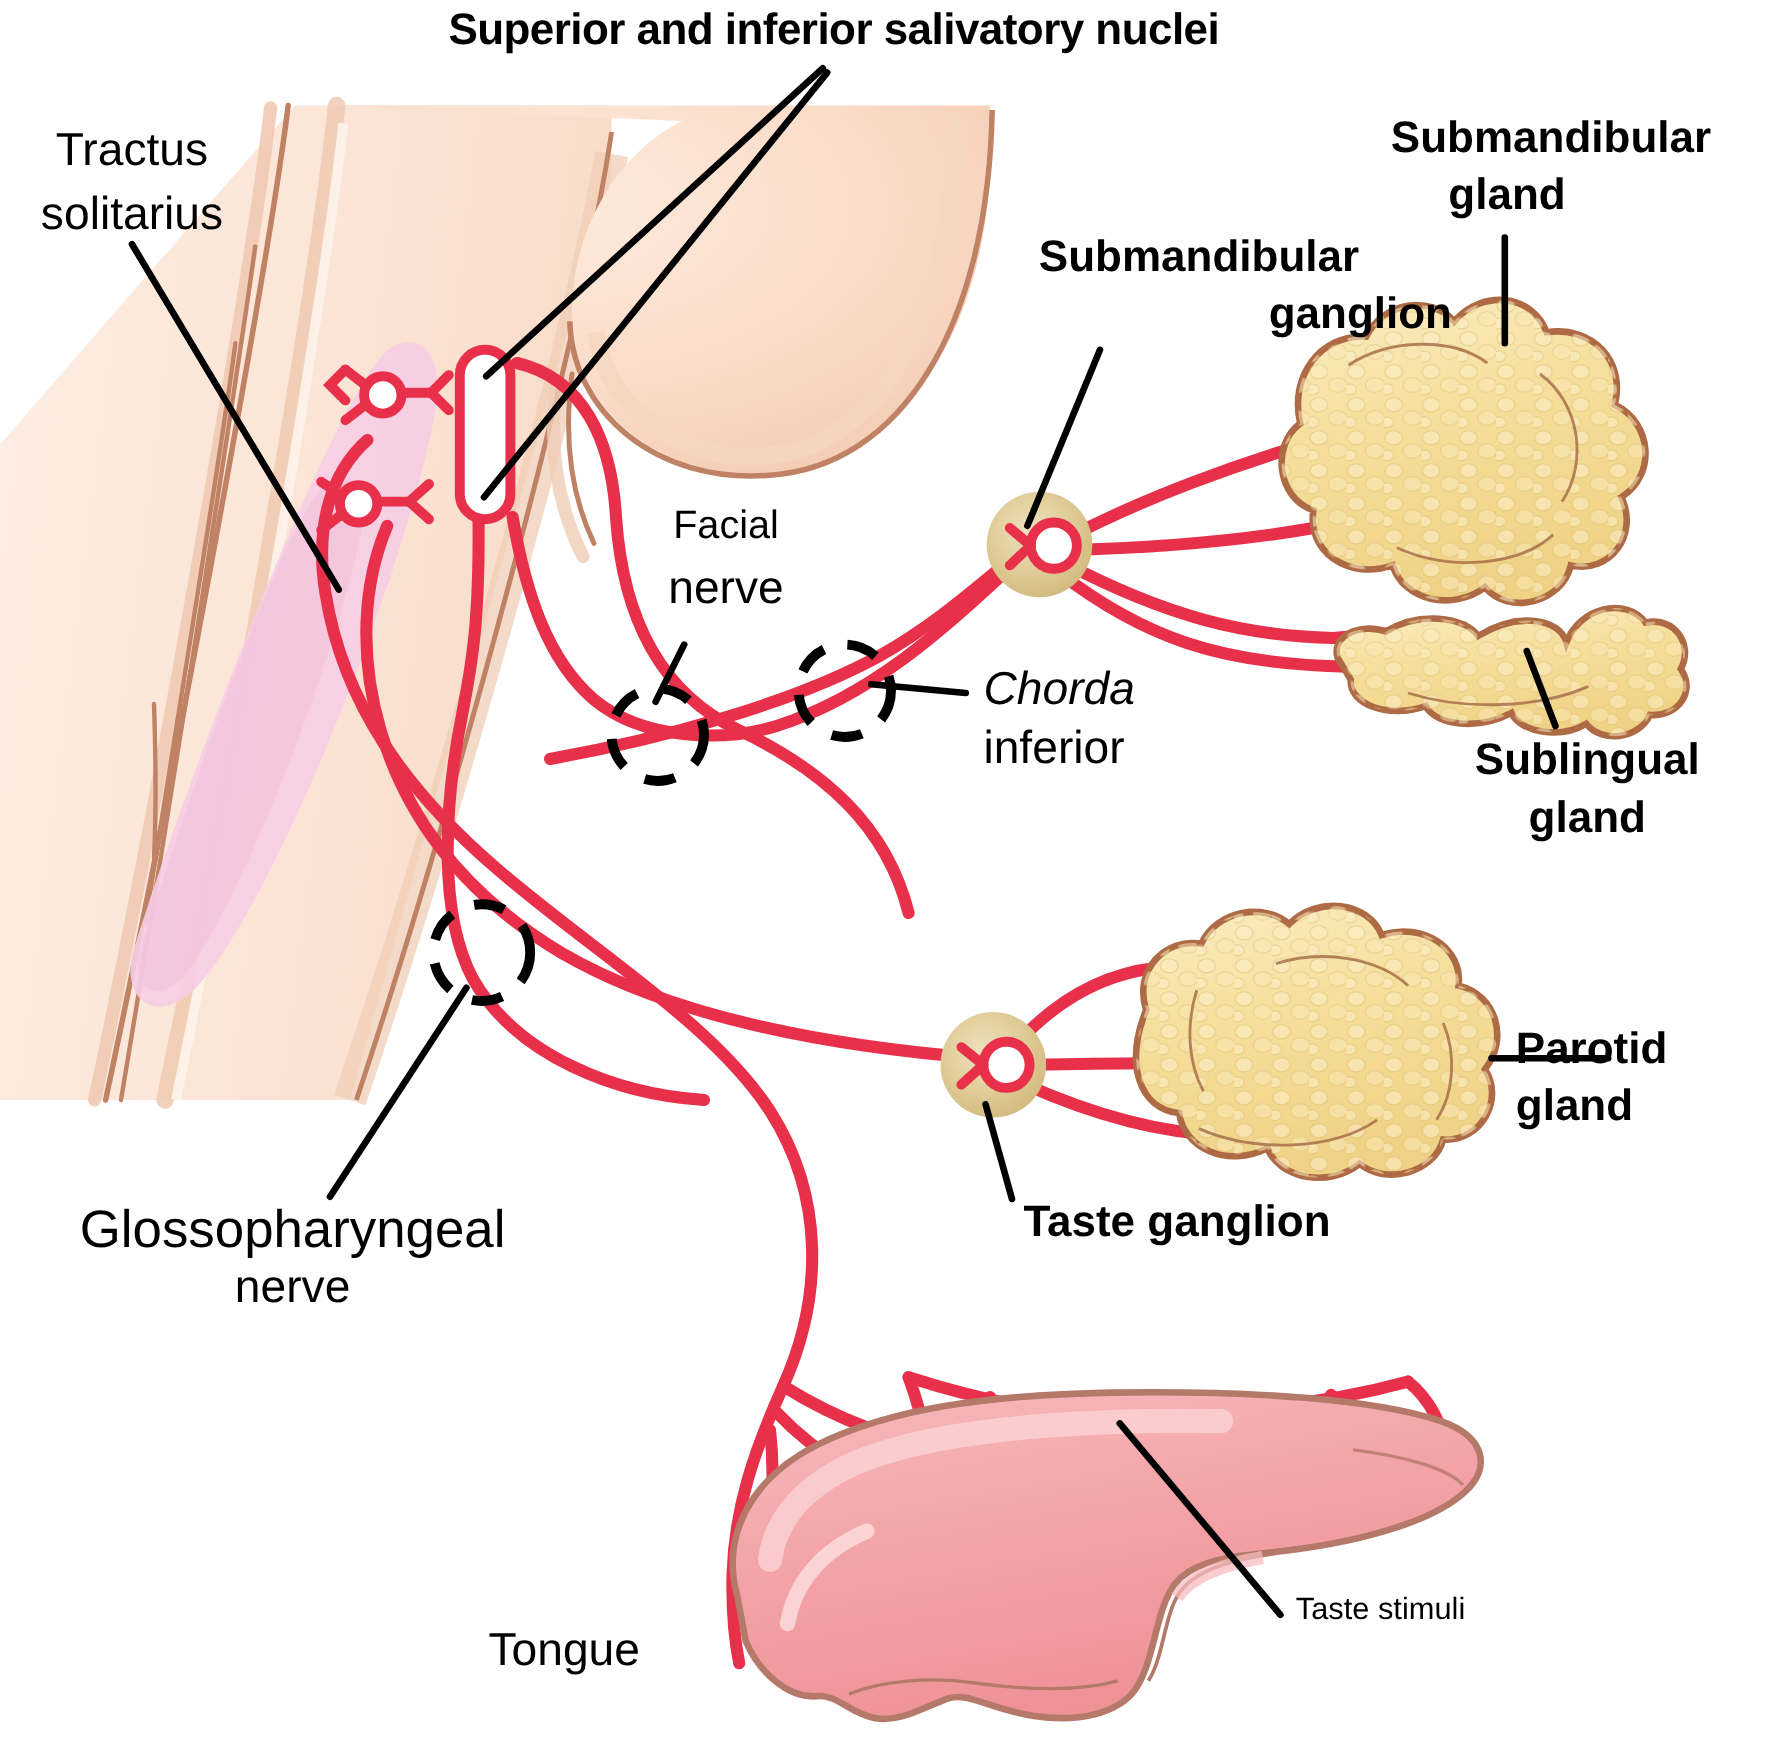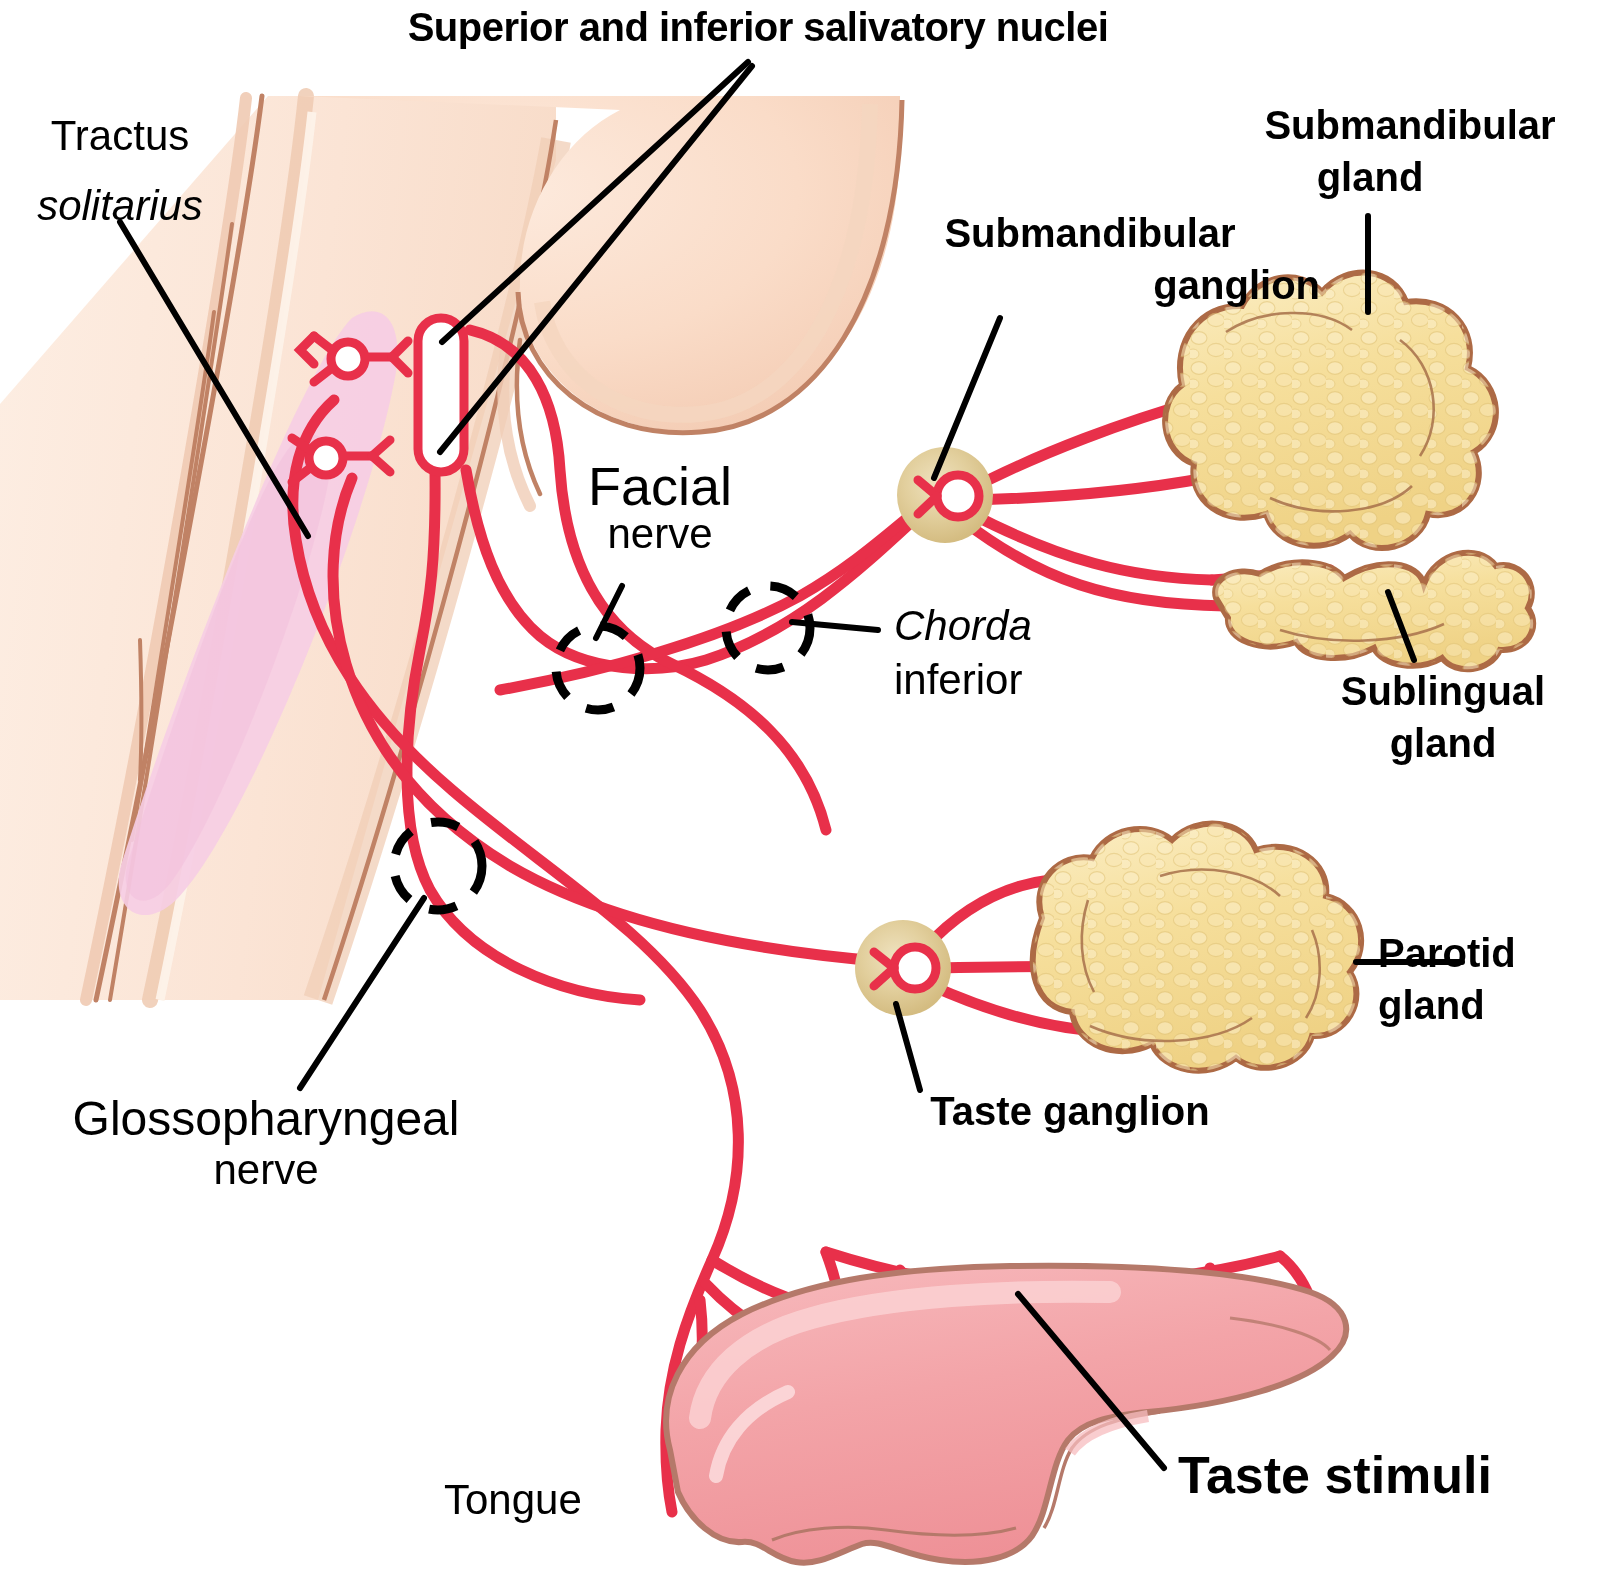--- a/index.html
+++ b/index.html
@@ -259,23 +259,23 @@
     <line x1="1356" y1="962" x2="1462" y2="962"></line>
     <line x1="920" y1="1090" x2="896" y2="1004"></line>
     <line x1="300" y1="1088" x2="424" y2="898"></line>
     <line x1="1164" y1="1468" x2="1018" y2="1294"></line>
   </g>
 </svg>
 
 <div class="lbl bold c" style="left:258px;top:6px;width:1000px;font-size:40px;letter-spacing:-0.5px;">Superior and inferior salivatory nuclei</div>
 
 <div class="lbl c" style="left:0px;top:114px;width:240px;font-size:42px;">Tractus</div>
-<div class="lbl c" style="left:0px;top:184px;width:240px;font-size:42px;font-style:italic;">solitarius</div>
-
-<div class="lbl c" style="left:560px;top:458px;width:200px;font-size:54px;">Facial</div>
+<div class="lbl c" style="left:0px;top:172px;width:240px;font-size:42px;">solitarius</div>
+
+<div class="lbl c" style="left:560px;top:458px;width:200px;font-size:36px;">Facial</div>
 <div class="lbl c" style="left:560px;top:512px;width:200px;font-size:42px;">nerve</div>
 
 <div class="lbl l" style="left:894px;top:604px;width:260px;font-size:42px;font-style:italic;">Chorda</div>
 <div class="lbl l" style="left:894px;top:658px;width:260px;font-size:42px;">inferior</div>
 
 <div class="lbl bold c" style="left:860px;top:212px;width:460px;font-size:40px;">Submandibular</div>
 <div class="lbl bold c" style="left:860px;top:264px;width:460px;font-size:40px;text-align:right;">ganglion</div>
 
 <div class="lbl bold c" style="left:1180px;top:104px;width:460px;font-size:40px;">Submandibular</div>
 <div class="lbl bold c" style="left:1170px;top:156px;width:400px;font-size:40px;">gland</div>
@@ -286,15 +286,15 @@
 <div class="lbl bold l" style="left:1378px;top:932px;width:230px;font-size:40px;">Parotid</div>
 <div class="lbl bold l" style="left:1378px;top:984px;width:230px;font-size:40px;">gland</div>
 
 <div class="lbl bold c" style="left:840px;top:1090px;width:460px;font-size:40px;">Taste ganglion</div>
 
 <div class="lbl c" style="left:26px;top:1094px;width:480px;font-size:48px;">Glossopharyngeal</div>
 <div class="lbl c" style="left:26px;top:1148px;width:480px;font-size:42px;">nerve</div>
 
 <div class="lbl l" style="left:444px;top:1478px;width:260px;font-size:42px;">Tongue</div>
 
-<div class="lbl l" style="left:1178px;top:1448px;width:400px;font-size:52px;font-weight:bold;">Taste stimuli</div>
+<div class="lbl l" style="left:1178px;top:1448px;width:400px;font-size:28px;">Taste stimuli</div>
 
 </div>
 
 </body></html>

